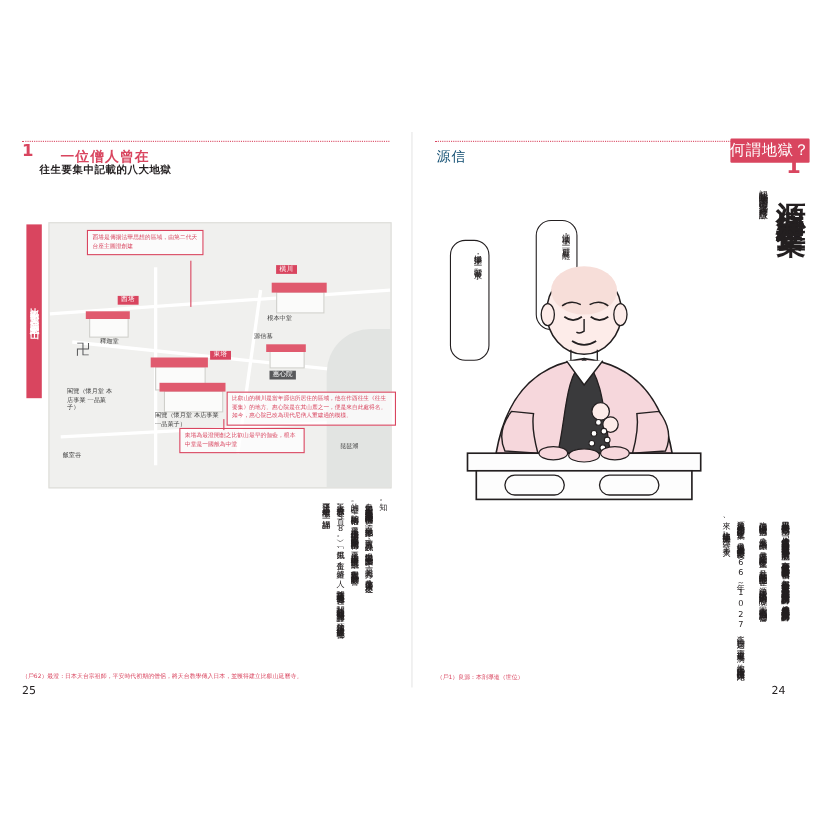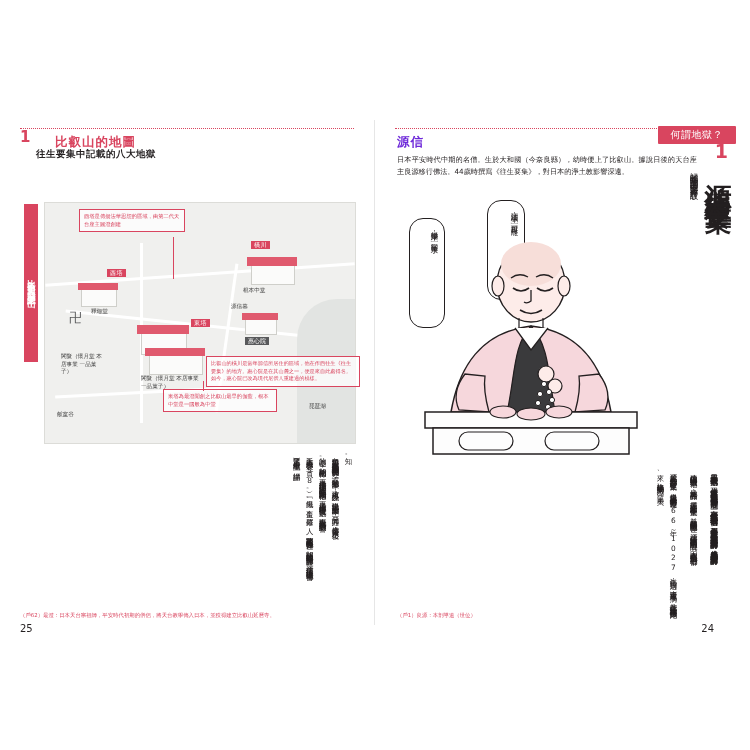--- a/index.html
+++ b/index.html
@@ -60,39 +60,39 @@
   }
   .vcols p{margin:0 0 0 0;}
 
   .foot-l{position:absolute;left:20px;top:492px;width:334px;font-size:5.4px;color:#d9455f;line-height:1.4;}
   .pnum-l{position:absolute;left:20px;top:503px;font-size:10px;color:#231f20;}
 
   
   .right{position:absolute;left:375px;top:0;width:375px;height:510px;}
 
   .rule-top-r{position:absolute;left:20px;top:8px;width:334px;height:0;border-top:1px dotted #d9455f;}
-  .sec-title-r{position:absolute;left:22px;top:14px;font-size:12.5px;font-weight:bold;color:#6d28d9;letter-spacing:1px;}
+  .sec-title-r{position:absolute;left:22px;top:14px;font-size:12.5px;font-weight:normal;color:#0c4a6e;letter-spacing:1px;}
   .lead-r{position:absolute;left:22px;top:34px;width:300px;font-size:7.2px;line-height:1.65;text-align:justify;}
 
   
   .bigtitle{
     position:absolute;right:18px;top:42px;
     writing-mode:vertical-rl;text-orientation:upright;
     font-size:27px;font-weight:bold;letter-spacing:4px;color:#231f20;
     line-height:1.06;
   }
   .subtitle-v{
     position:absolute;right:50px;top:46px;
     writing-mode:vertical-rl;text-orientation:upright;
     font-size:8.2px;line-height:1.5;letter-spacing:1px;color:#231f20;
   }
   .badge{
     position:absolute;right:14px;top:6px;
-    background:#d9455f;color:#fff;font-size:10px;
-    padding:3px 13px;line-height:1.15;letter-spacing:.5px;
+    background:#d9455f;color:#fff;font-size:14px;
+    padding:3px 0;line-height:1.15;letter-spacing:.5px;
     border-radius:1px;
   }
   .bignum{
     position:absolute;right:22px;top:22px;
     font-size:19px;font-weight:bold;color:#d9455f;line-height:1;
   }
 
   
   .illu{position:absolute;left:28px;top:78px;width:250px;height:260px;}
   .bubble{
@@ -118,21 +118,21 @@
  <div class="gutter"></div>
 
  <div class="spread">
 
   <div class="left">
 
     <div class="rule-top"></div>
 
     <div class="chap-num">1</div>
     <div class="chap-title">往生要集中記載的八大地獄</div>
-    <div class="sec-title">比叡山的地圖</div>
+    <div class="sec-title">一位僧人曾在</div>
 
     <div class="vlabel">比叡山是天台宗的總本山</div>
 
     <div class="mapbox">
 
       <div class="road" style="left:0;top:70px;width:310px;height:3px;transform:rotate(-4deg);"></div>
       <div class="road" style="left:20px;top:120px;width:260px;height:3px;transform:rotate(6deg);"></div>
       <div class="road" style="left:95px;top:40px;width:3px;height:180px;"></div>
       <div class="road" style="left:180px;top:60px;width:3px;height:150px;transform:rotate(8deg);"></div>
       <div class="road" style="left:10px;top:185px;width:290px;height:3px;transform:rotate(-3deg);"></div>
@@ -185,21 +185,20 @@
 
     <div class="foot-l">（戶62）最澄：日本天台宗祖師，平安時代初期的僧侶，將天台教學傳入日本，並獲得建立比叡山延曆寺。</div>
     <div class="pnum-l">25</div>
   </div>
 
   <div class="right">
 
     <div class="rule-top-r"></div>
 
     <div class="sec-title-r">源信</div>
-    <div class="lead-r">日本平安時代中期的名僧。生於大和國（今奈良縣），幼時便上了比叡山。據說日後的天台座主良源移行佛法。44歲時撰寫《往生要集》，對日本的淨土教影響深遠。</div>
 
     <div class="badge">何謂地獄？</div>
     <div class="bignum">1</div>
     <div class="bigtitle">源信與往生要集</div>
     <div class="subtitle-v">記載陰間萬物萬象的「地獄之書」最終修訂版</div>
 
     <div class="illu">
 
       <div class="bubble" style="left:6px;top:20px;width:26px;height:96px;">極樂淨土，當願常求</div>
       <div class="bubble" style="left:84px;top:2px;width:28px;height:86px;">汙濁穢土，可厭可離</div>

